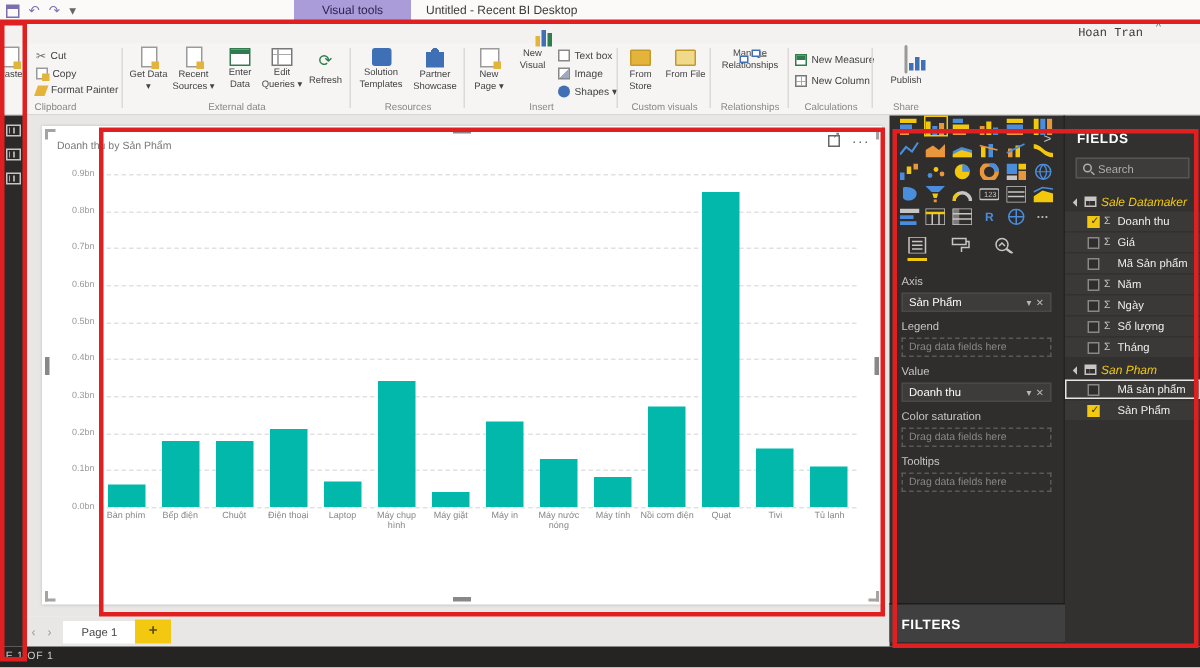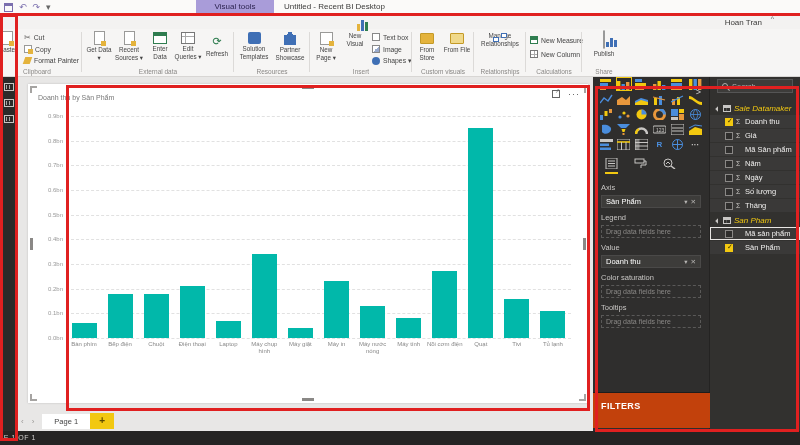--- a/index.html
+++ b/index.html
@@ -14,21 +14,21 @@
   .qa-save { width:9px; height:9px; border:1.5px solid #7b6fae; border-top-width:3px; }
   #context-tab { position:absolute; left:196px; top:0; width:78px; height:14px; background:#a99cd9;
     color:#2d2450; font-size:8px; text-align:center; line-height:14px; }
   #app-title { position:absolute; left:284px; top:0; height:14px; font-size:8px; color:#3b3a39; line-height:14px; }
 
   
   #menubar { position:absolute; left:0; top:16px; width:800px; height:13px; background:#f3f2f1; display:flex; align-items:center; }
   .menu-tab { font-size:8px; color:#3b3a39; padding:0 13px; line-height:13px; height:13px; }
   .menu-tab.dark { background:#3a3938; color:#fff; margin-left:-10px; padding:0 8px; }
   .menu-tab.active { color:#000; background:#fdfdfd; }
-  #user-area { position:absolute; right:38px; top:16px; font-size:8px; color:#3b3a39; line-height:13px; }
+  #user-area { position:absolute; right:38px; top:16px; font-size:8px; color:#3b3a39; line-height:13px;font-family:Liberation Mono, monospace; }
   #user-caret { position:absolute; right:26px; top:15px; font-size:7px; color:#666; }
 
   
   #ribbon { position:absolute; left:0; top:29px; width:800px; height:48px; background:#f6f5f4; border-bottom:1px solid #d8d6d4; }
   .rgroup { position:absolute; top:0; height:47px; }
   .rgroup .gname { position:absolute; bottom:1px; width:100%; text-align:center; font-size:6.5px; color:#8a8886; }
   .rgroup .gsep { position:absolute; right:0; top:3px; height:40px; border-right:1px solid #dcdad8; }
   .bigbtn { position:absolute; top:2px; width:30px; text-align:center; }
   .bigbtn .blabel { font-size:6.3px; color:#444; line-height:1.25; margin-top:1px; }
   .icon18 { width:17px; height:15px; margin:0 auto; position:relative; }
@@ -96,21 +96,21 @@
   .viz-ic .tx { font-size:8px; color:#c8c6c4; font-weight:bold; }
   #viz-tabs { display:flex; gap:16px; padding:7px 0 0 12px; }
   .vtab { width:13px; text-align:center; padding-bottom:3px; }
   .vtab.on { border-bottom:2px solid #f2c811; }
   #wells { padding:4px 8px 0 8px; }
   .well-label { font-size:7.5px; color:#c8c6c4; margin:5px 0 3px 0; }
   .pill { height:13px; background:#3d3c3a; border:1px solid #4a4948; display:flex; align-items:center; font-size:7.5px; color:#fff; padding:0 4px; }
   .pill .pname { flex:1; white-space:nowrap; overflow:hidden; }
   .pill .pcaret,.pill .px { color:#b8b6b4; font-size:6.5px; margin-left:3px; }
   .dropzone { height:13px; border:1px dashed #5a5958; font-size:7px; color:#8a8886; display:flex; align-items:center; padding:0 4px; }
-  #filters-block { position:absolute; left:0; bottom:3px; width:117px; height:36px; background:#c2410c; border-top:1px solid #1e1d1c; }
+  #filters-block { position:absolute; left:0; bottom:3px; width:117px; height:26px; background:#404040; border-top:1px solid #1e1d1c; }
   #filters-title { font-size:9px; font-weight:bold; color:#fff; padding:8px 0 0 8px; letter-spacing:.4px; }
 
   #search-box { margin:2px 7px 8px 7px; height:14px; background:#3d3c3a; border:1px solid #555; display:flex; align-items:center; padding:0 4px; gap:4px; }
   #search-box .mag { width:6px; height:6px; border:1px solid #b0aeac; border-radius:50%; position:relative; flex:none; }
   #search-box .mag:after { content:""; position:absolute; width:3px; height:1px; background:#b0aeac; transform:rotate(45deg); left:4px; top:5px; }
   #search-box .stext { font-size:7.5px; color:#b0aeac; }
   .ftable-head { display:flex; align-items:center; gap:3px; padding:3px 0 2px 6px; }
   .expander { width:0; height:0; border-left:4px solid #c8c6c4; border-top:4px solid transparent; transform:rotate(45deg); flex:none; }
   .tbl-ic { width:8px; height:7px; flex:none; border:1px solid #c8c6c4; background:
      linear-gradient(#c8c6c4 0 2px, transparent 2px), linear-gradient(90deg, transparent 0 2px,#8886 2px 3px,transparent 3px); }
@@ -615,20 +615,21 @@
         <div class="dropzone">Drag data fields here</div>
         <div class="well-label">Tooltips</div>
         <div class="dropzone">Drag data fields here</div>
       </div>
     <div id="filters-block">
       <div id="filters-title">FILTERS</div>
     </div>
   </div>
 
   <div id="fields-panel">
+    <div class="panel-title">FIELDS</div>
     <div id="search-box">
       <span class="mag"></span>
       <span class="stext">Search</span>
     </div>
     <div id="ftables">
         <div class="ftable-head">
           <span class="expander"></span>
           <span class="tbl-ic"></span>
           <span class="ftable-name">Sale Datamaker</span>
         </div>

